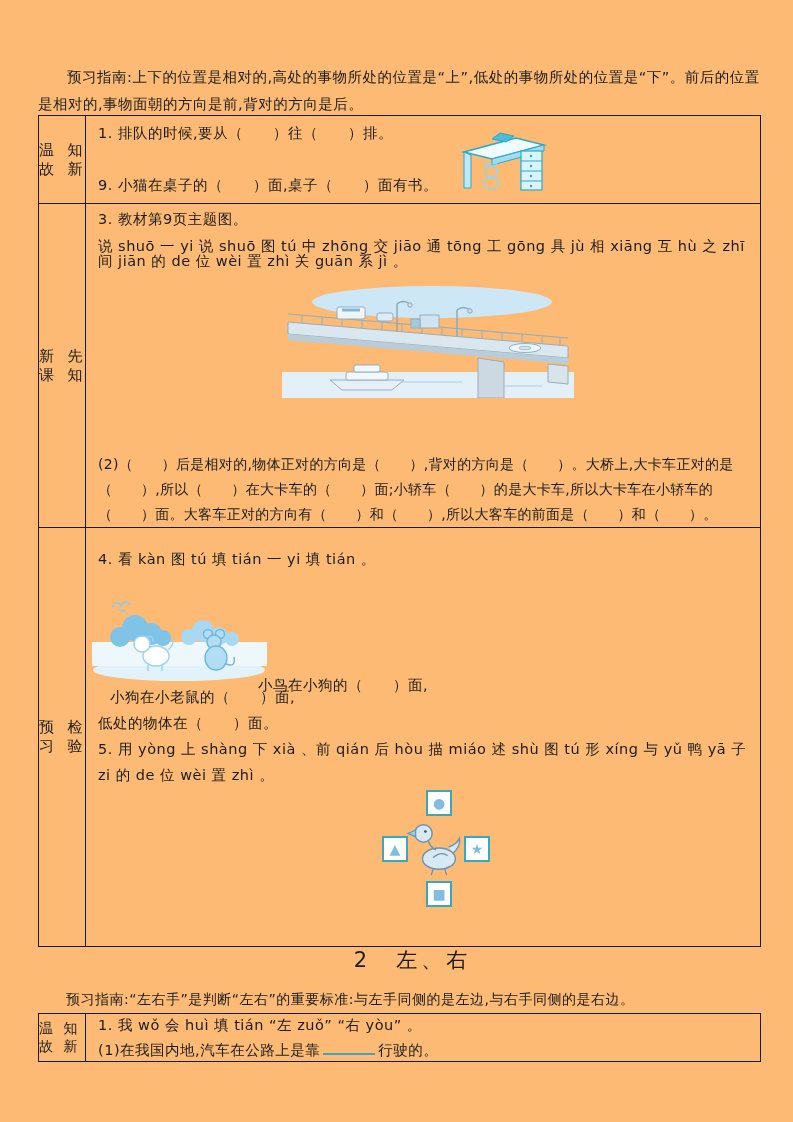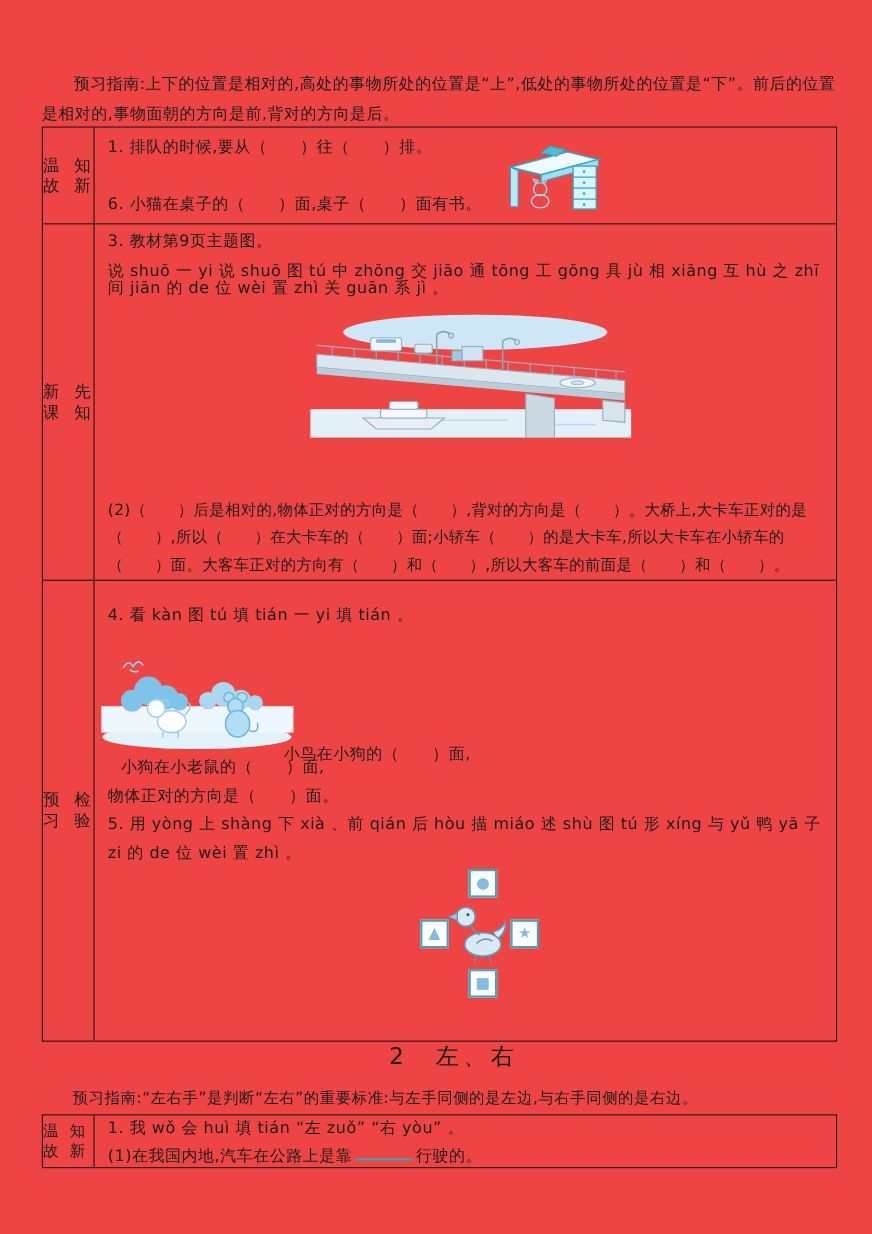--- a/index.html
+++ b/index.html
@@ -1,17 +1,17 @@
 <!DOCTYPE html>
 <html><head>
 <meta charset="utf-8">
 <style>
   html,body{margin:0;padding:0;background:#ffffff;}
   .page{
-    position:relative;width:793px;height:1122px;background:#ef4444;
+    position:relative;width:793px;height:1122px;background:#fdba74;
     font-family:"DejaVu Sans",sans-serif;color:#1c1c1c;overflow:hidden;
   }
   .guide{
     position:absolute;left:38px;width:724px;font-size:14.5px;line-height:27px;
     text-indent:2em;margin:0;letter-spacing:0.5px;
   }
   .guide1{top:64px;}
   .guide2{top:988px;font-size:14px;line-height:22px;}
   .tbl{
     position:absolute;left:38px;width:721px;border:1.6px solid #1a1a1a;
@@ -53,21 +53,21 @@
   <p class="guide guide1">预习指南:上下的位置是相对的,高处的事物所处的位置是“上”,低处的事物所处的位置是“下”。前后的位置是相对的,事物面朝的方向是前,背对的方向是后。</p>
 
   <div class="tbl tbl1">
 
     <div class="lblcell rowline">
       <span>温故</span>
       <span>知新</span>
     </div>
     <div class="cell rowline">
       <div class="t" style="left:12px;top:8px;">1. 排队的时候,要从（　　）往（　　）排。</div>
-      <div class="t" style="left:12px;top:60px;">6. 小猫在桌子的（　　）面,桌子（　　）面有书。</div>
+      <div class="t" style="left:12px;top:60px;">9. 小猫在桌子的（　　）面,桌子（　　）面有书。</div>
       <svg class="illus" style="left:372px;top:14px;" width="90" height="66" viewBox="0 0 90 66">
         <path d="M6 22 L58 8 L86 15 L34 29 Z" fill="#f0fbff" stroke="#2ea8c9" stroke-width="1.5"></path>
         <path d="M34 29 L86 15 L86 21 L34 35 Z" fill="#9fdef0" stroke="#2ea8c9" stroke-width="1"></path>
         <path d="M6 22 L6 58 L13 58 L13 25 Z" fill="#bde9f6" stroke="#2ea8c9" stroke-width="1"></path>
         <rect x="63" y="21" width="21" height="39" fill="#d9f4fb" stroke="#2ea8c9" stroke-width="1.2"></rect>
         <path d="M63 31 h21 M63 41 h21 M63 51 h21" stroke="#2ea8c9" stroke-width="1"></path>
         <circle cx="73" cy="26" r="1.2" fill="#2ea8c9"></circle>
           <circle cx="73" cy="36" r="1.2" fill="#2ea8c9"></circle>
         <circle cx="73" cy="46" r="1.2" fill="#2ea8c9"></circle>
           <circle cx="73" cy="56" r="1.2" fill="#2ea8c9"></circle>
@@ -151,21 +151,21 @@
         <g stroke="#6db8dd" stroke-width="1.4" fill="#b3ddf2">
           <circle cx="116" cy="40" r="4.5"></circle>
             <circle cx="128" cy="40" r="4.5"></circle>
           <circle cx="122" cy="48" r="7"></circle>
           <ellipse cx="124" cy="64" rx="11" ry="12"></ellipse>
           <path d="M134 70 q10 4 8 -7" fill="none"></path>
         </g>
       </svg>
       <div class="t" style="left:172px;top:128px;margin-top:20px;">小鸟在小狗的（　　）面,</div>
       <div class="t" style="left:24px;top:160px;">小狗在小老鼠的（　　）面,</div>
-      <div class="t" style="left:12px;top:186px;">物体正对的方向是（　　）面。</div>
+      <div class="t" style="left:12px;top:186px;">低处的物体在（　　）面。</div>
       <div class="t" style="left:12px;top:212px;">5. 用 yòng 上 shàng 下 xià 、前 qián 后 hòu 描 miáo 述 shù 图 tú 形 xíng 与 yǔ 鸭 yā 子</div>
       <div class="t" style="left:12px;top:238px;">zi 的 de 位 wèi 置 zhì 。</div>
 
       <div class="duck-group" style="left:288px;top:260px;">
         <div class="shape-box" style="left:52px;top:2px;">
           <span>●</span>
         </div>
         <div class="shape-box" style="left:8px;top:48px;">
           <span>▲</span>
         </div>

